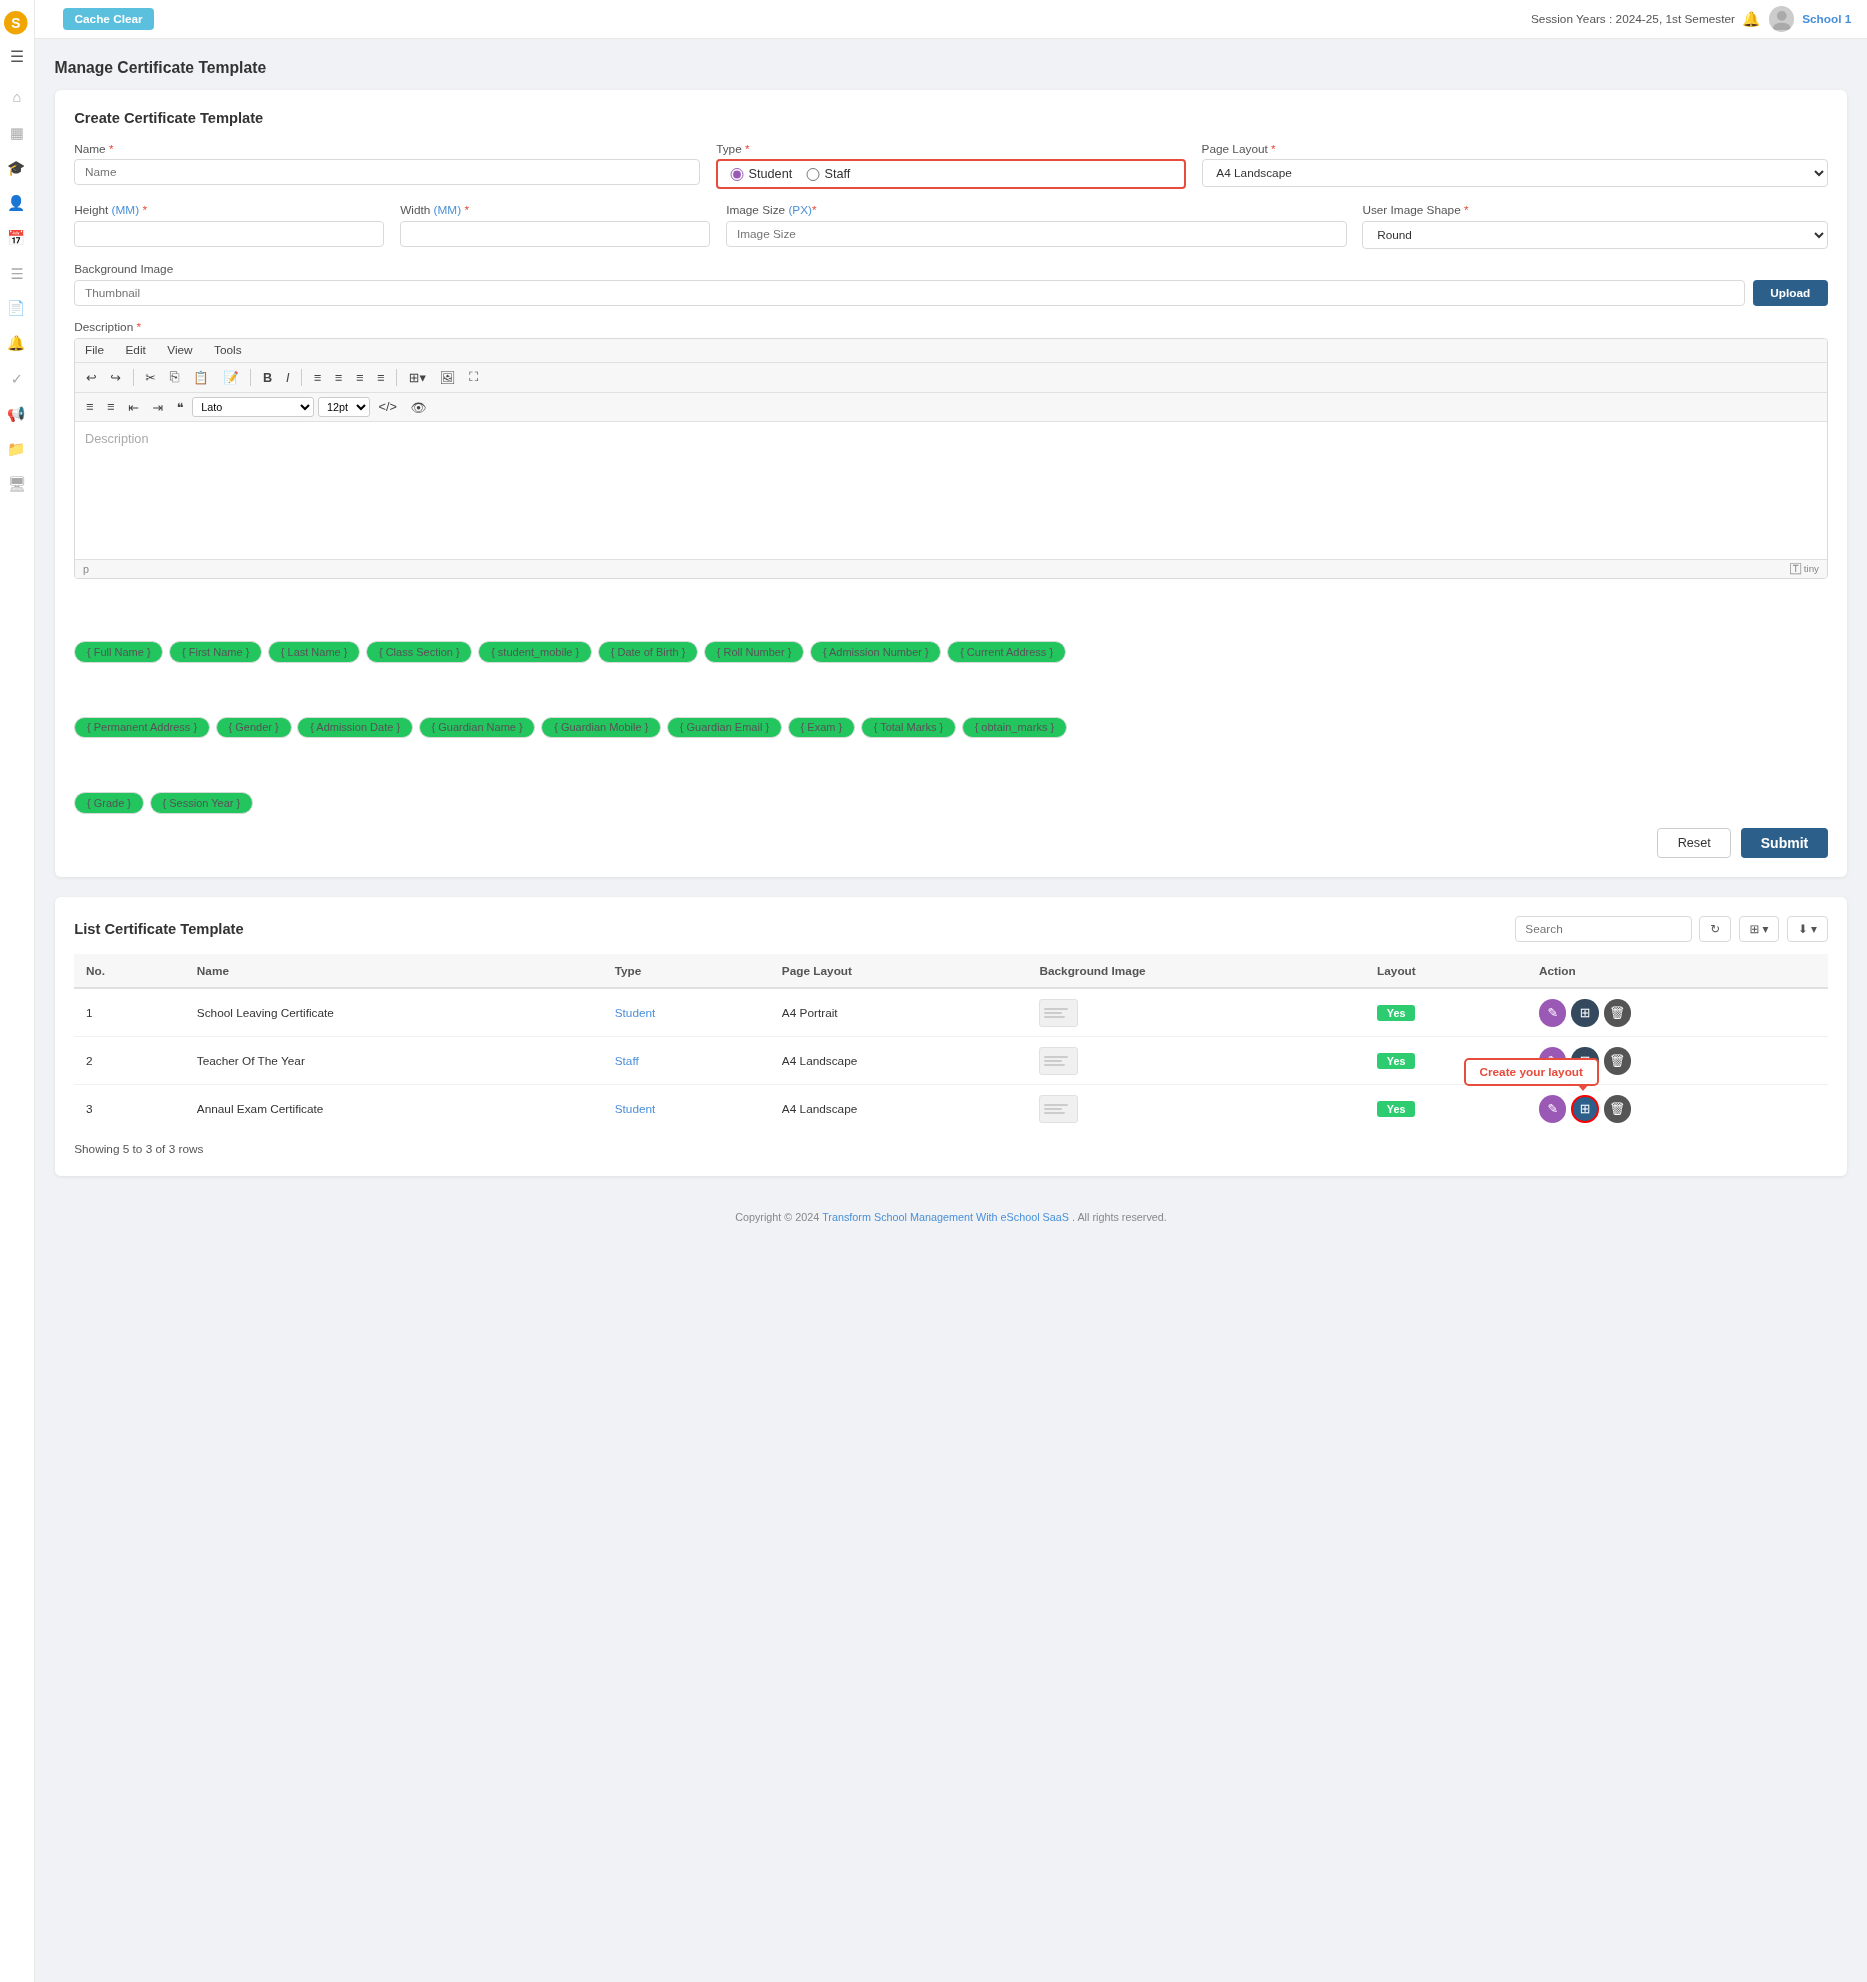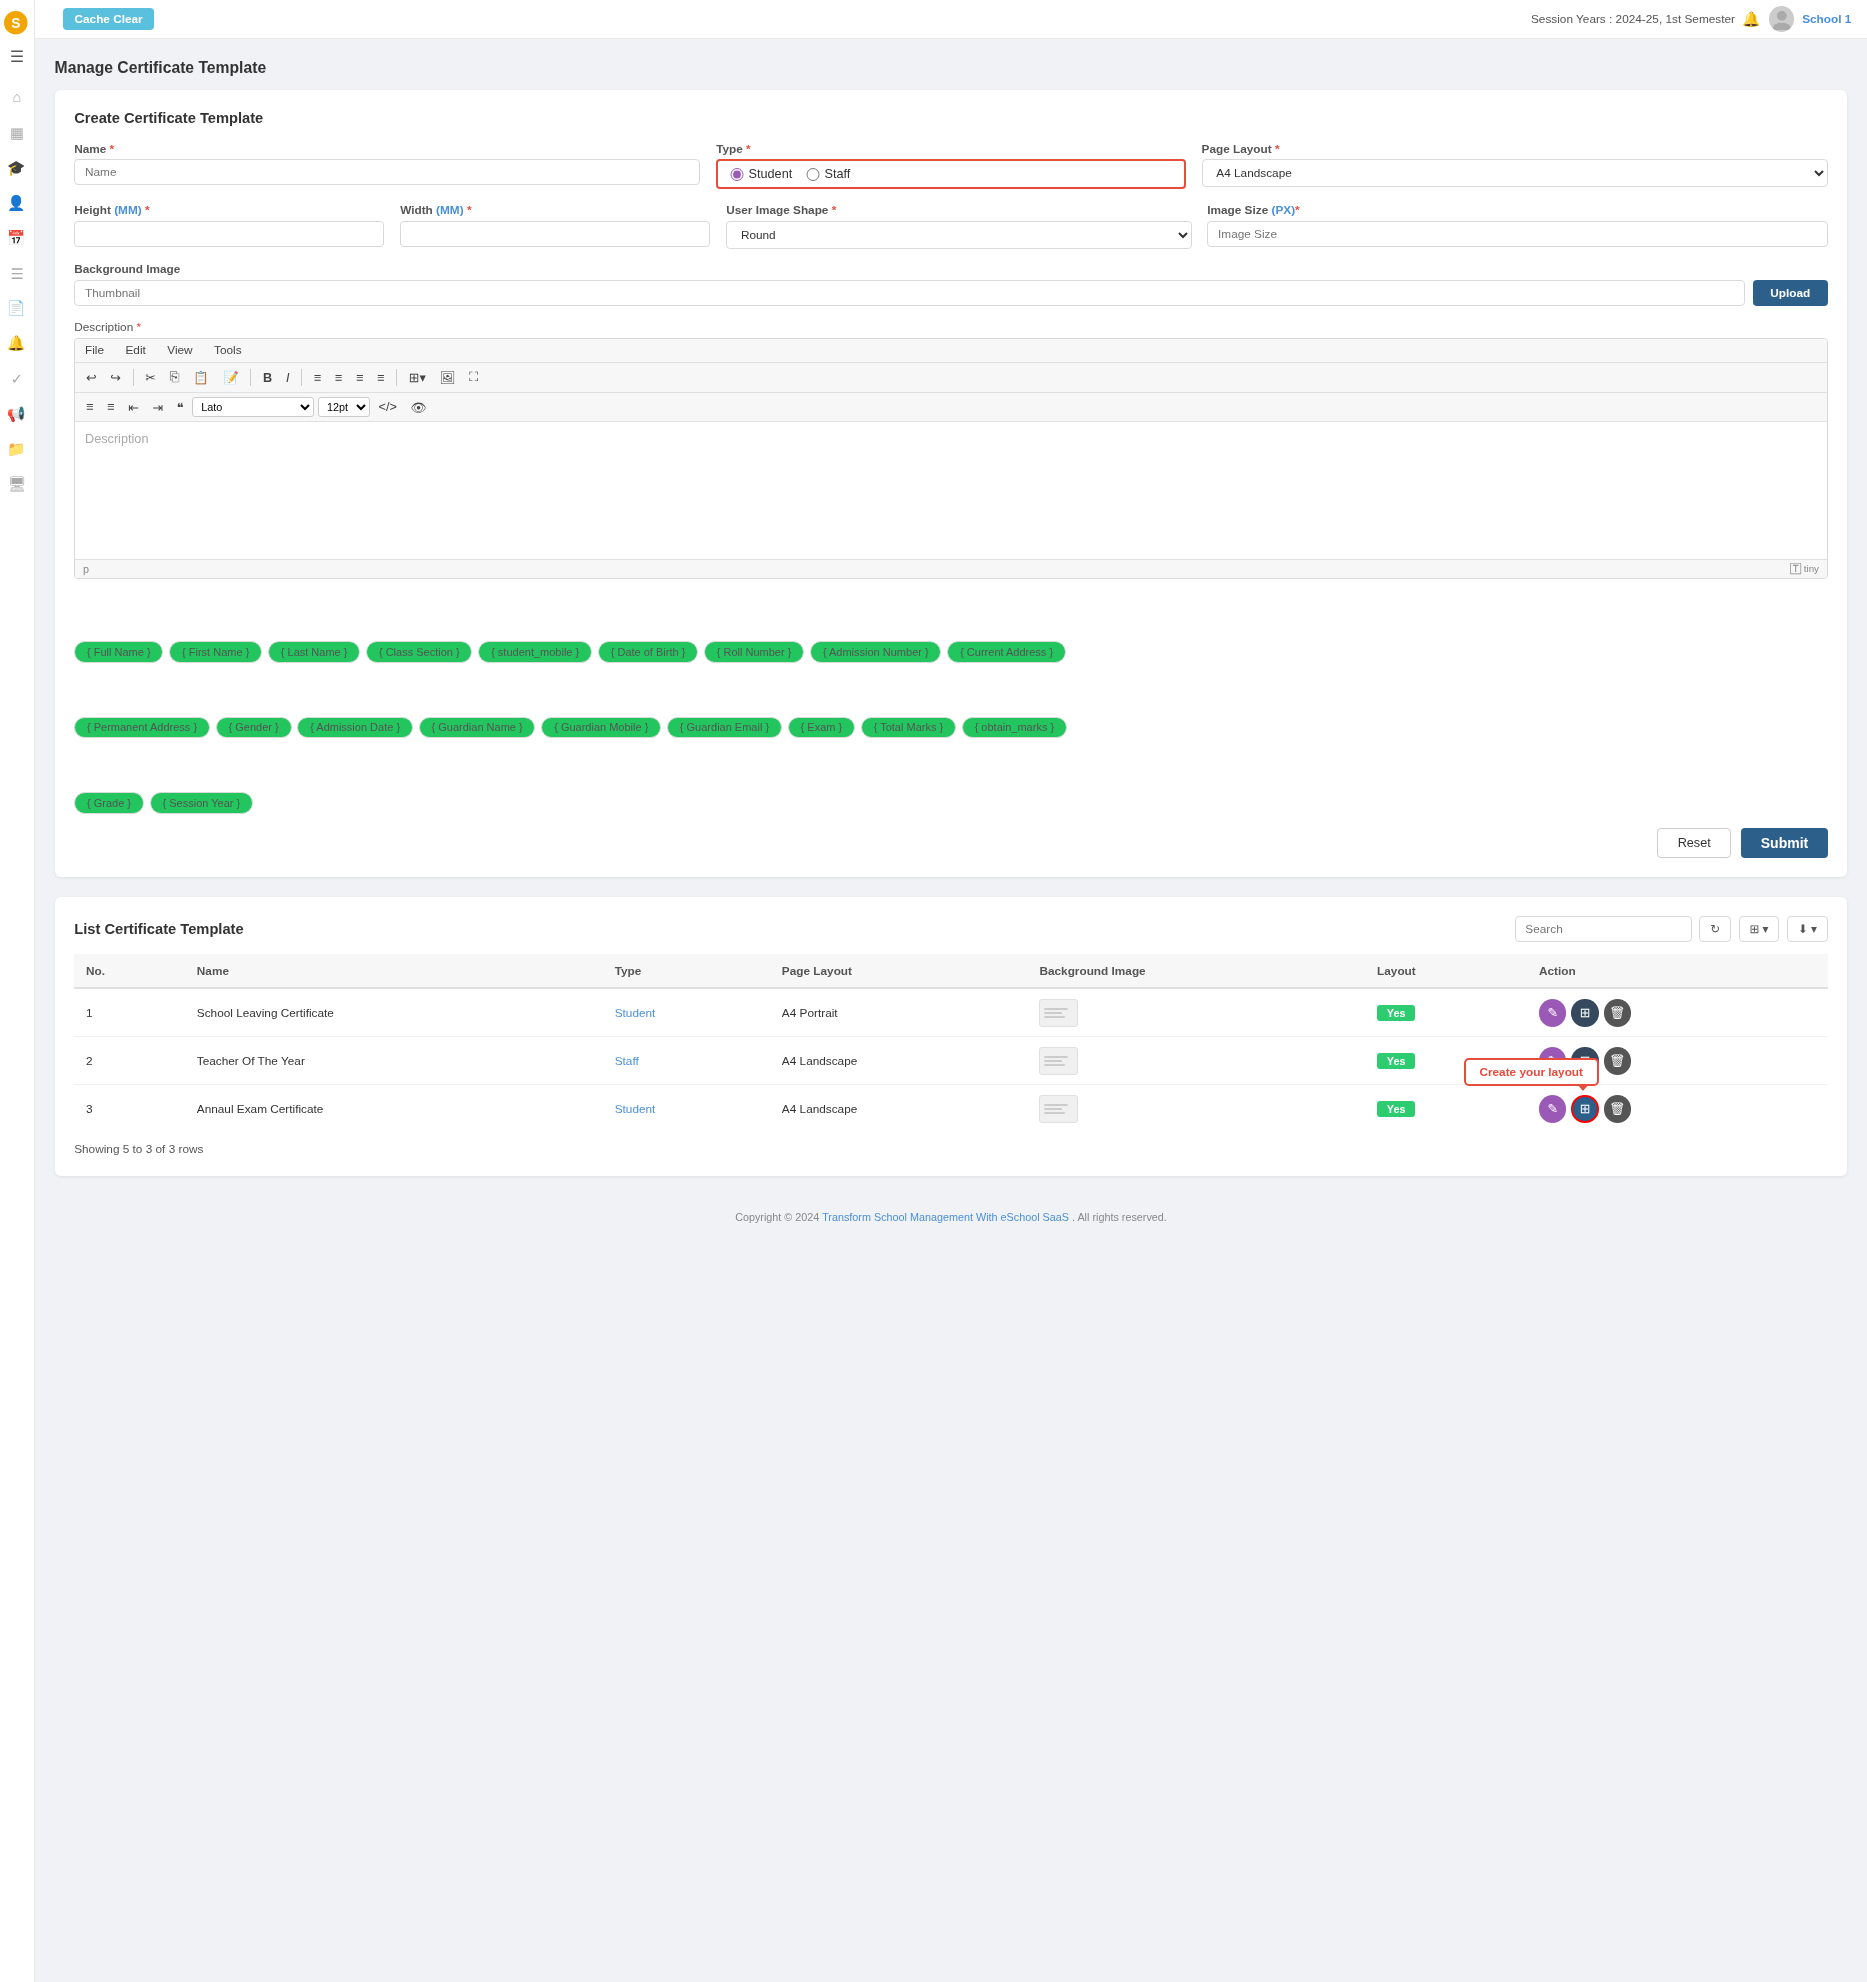--- a/index.html
+++ b/index.html
@@ -40,21 +40,21 @@
     
     .card {
       background: #fff; border-radius: 5.9px; box-shadow: 0 1px 3.9px rgba(0,0,0,0.08);
       padding: 19.6px; margin-bottom: 19.6px;
     }
     .card-title { font-size: 14.7px; font-weight: 600; color: #333; margin-bottom: 15.7px; }
 
     
     .form-row { display: flex; gap: 15.7px; margin-bottom: 13.7px; flex-wrap: wrap; }
     .form-group { display: flex; flex-direction: column; gap: 3.9px; }
-    .form-label { font-size: 11.8px; color: #555; font-weight: 700; }
+    .form-label { font-size: 11.8px; color: #555; font-weight: 400; }
     .form-label .required { color: #e74c3c; }
     .form-control {
       border: 1px solid #d9d9d9; border-radius: 3.9px; padding: 4.9px 9.8px;
       font-size: 11.8px; color: #333; outline: none; background: #fff;
     }
     select.form-control { cursor: pointer; }
 
     .name-group { flex: 2; min-width: 196px; }
     .type-group { flex: 1.5; min-width: 176px; }
     .page-layout-group { flex: 2; min-width: 196px; }
@@ -279,34 +279,34 @@
           Height <span style="color:#4a90d9;">(MM)</span> <span class="required">*</span>
         </label>
         <input class="form-control" type="text" style="width: 100%;">
       </div>
       <div class="form-group width-group">
         <label class="form-label">
           Width <span style="color:#4a90d9;">(MM)</span> <span class="required">*</span>
         </label>
         <input class="form-control" type="text" style="width: 100%;">
       </div>
+      <div class="form-group image-size-group">
+        <label class="form-label">
+          Image Size <span style="color:#4a90d9;">(PX)</span><span class="required">*</span>
+        </label>
+        <input class="form-control" type="text" style="width: 100%;" placeholder="Image Size">
+      </div>
       <div class="form-group user-image-group">
         <label class="form-label">
           <span>User Image Shape</span> <span class="required">*</span>
         </label>
         <select class="form-control" style="width:100%;">
           <option>Round</option>
           <option>Square</option>
         </select>
-      </div>
-      <div class="form-group image-size-group">
-        <label class="form-label">
-          Image Size <span style="color:#4a90d9;">(PX)</span><span class="required">*</span>
-        </label>
-        <input class="form-control" type="text" style="width: 100%;" placeholder="Image Size">
       </div>
     </div>
 
     <div>
       <div class="form-label" style="margin-bottom:3.9px;">Background Image</div>
       <div class="bg-image-row">
         <input class="bg-image-input" type="text" placeholder="Thumbnail" style="">
         <button class="upload-btn">Upload</button>
       </div>
     </div>

